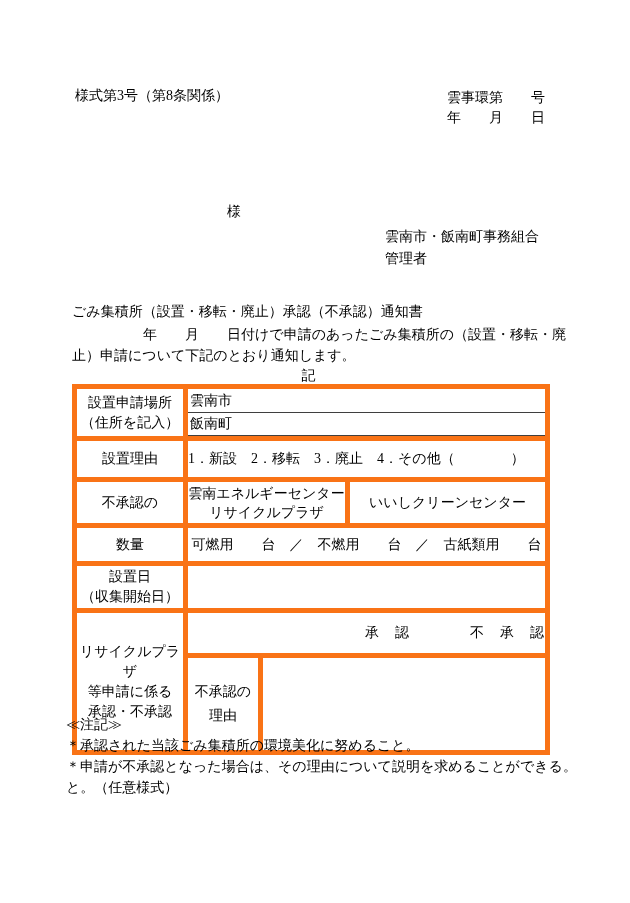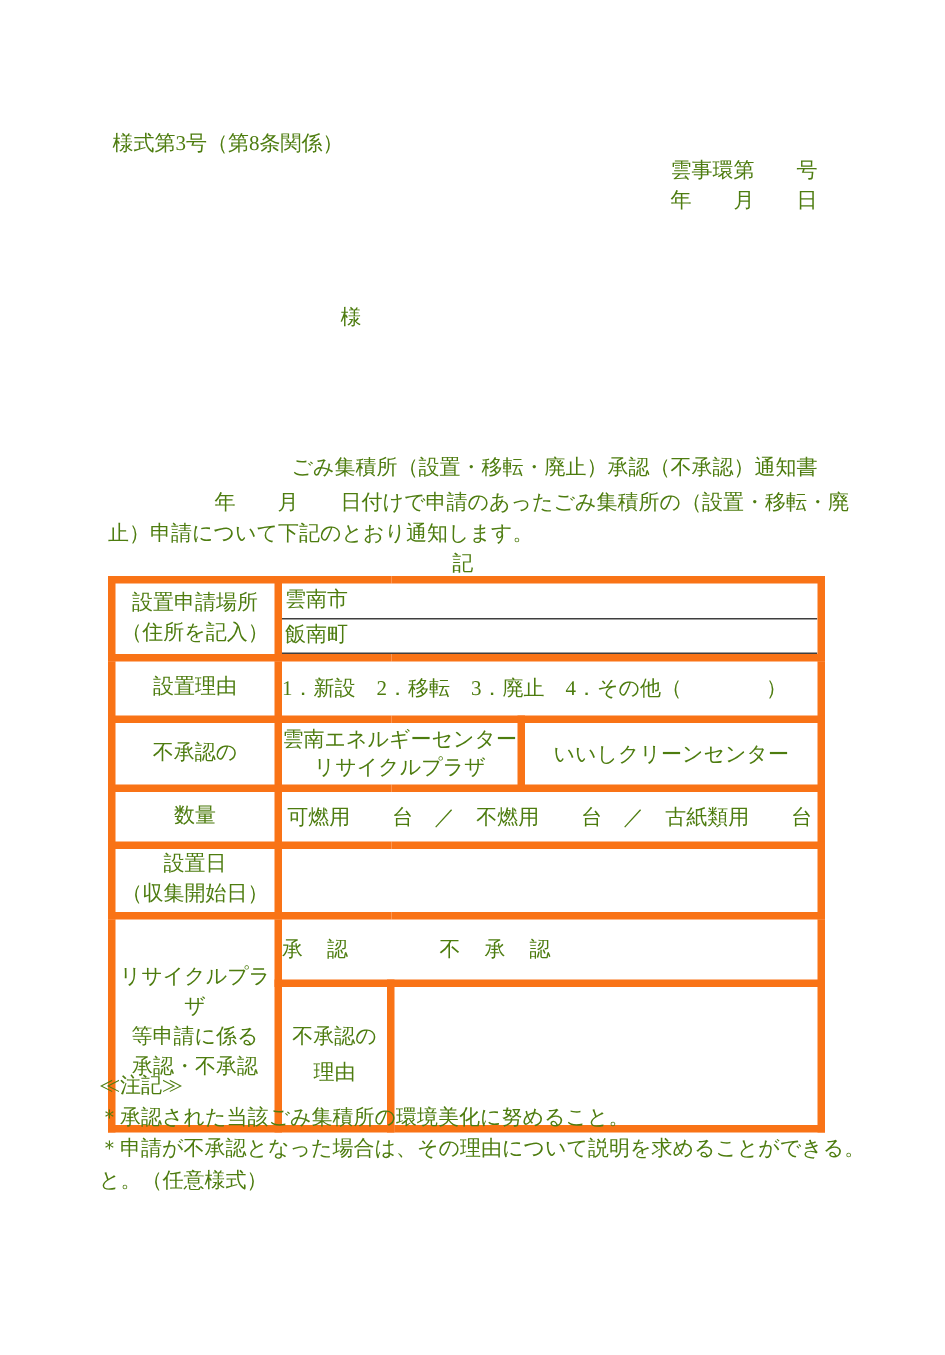--- a/index.html
+++ b/index.html
@@ -1,31 +1,31 @@
 <!DOCTYPE html>
 <html><head>
 <meta charset="utf-8">
 <style>
   html,body{margin:0;padding:0;background:#e8e8e8;}
   .page{
     position:relative;
     width:630px;height:903px;
     background:#ffffff;
     font-family:"Liberation Serif","DejaVu Serif",serif;
-    color:#4d7c0f;
+    color:#000000;
     font-size:14px;
     overflow:hidden;
     margin:0 auto;
   }
   .abs{position:absolute;white-space:nowrap;}
   .form-number{left:75px;top:87px;}
-  .docnum-block{top:105px;right:85px;text-align:right;line-height:20px;}
+  .docnum-block{top:88px;right:85px;text-align:right;line-height:20px;}
   .addressee{left:227px;top:203px;}
   .sender-block{left:385px;top:226px;line-height:22px;}
-  .doc-title{left:72px;top:303px;width:473px;text-align:right;}
+  .doc-title{left:72px;top:303px;width:473px;text-align:left;}
   .body-line1{left:143px;top:326px;}
   .body-line2{left:72px;top:347px;}
   .ki{left:72px;top:367px;width:473px;text-align:center;}
 
   table.form{
     position:absolute;left:72px;top:384px;
     border-collapse:collapse;table-layout:fixed;
     width:473px;
   }
   table.form td{
@@ -39,39 +39,43 @@
   .loc-cell{padding:1px 7px 2px 7px;}
   .u-line{
     height:22px;line-height:21px;
     border-bottom:1px solid #3f3f3f;
     padding-left:2px;
     white-space:nowrap;
   }
   .reason-cell{padding-left:12px;text-align:left;white-space:nowrap;}
   .center-cell{text-align:center;white-space:nowrap;}
   .two-line{text-align:center;line-height:19px;}
-  .decision-cell{text-align:left;white-space:nowrap;letter-spacing:1px;}
+  .decision-cell{text-align:right;white-space:nowrap;letter-spacing:1px;}
 
   .notes{left:66px;top:714px;line-height:21px;}
   .notes div{height:21px;white-space:nowrap;}
 </style>
 </head>
 <body>
 
 <div class="page">
 
   <div class="abs form-number">様式第3号（第8条関係）</div>
 
   <div class="abs docnum-block">
     <div>雲事環第　　号</div>
     <div>年　　月　　日</div>
   </div>
 
   <div class="abs addressee">様</div>
 
+  <div class="abs sender-block">
+    <div>雲南市・飯南町事務組合</div>
+    <div>管理者</div>
+  </div>
 
   <div class="abs doc-title">ごみ集積所（設置・移転・廃止）承認（不承認）通知書</div>
 
   <div class="abs body-line1">年　　月　　日付けで申請のあったごみ集積所の（設置・移転・廃</div>
   <div class="abs body-line2">止）申請について下記のとおり通知します。</div>
 
   <div class="abs ki">記</div>
 
   <table class="form">
     <colgroup>

